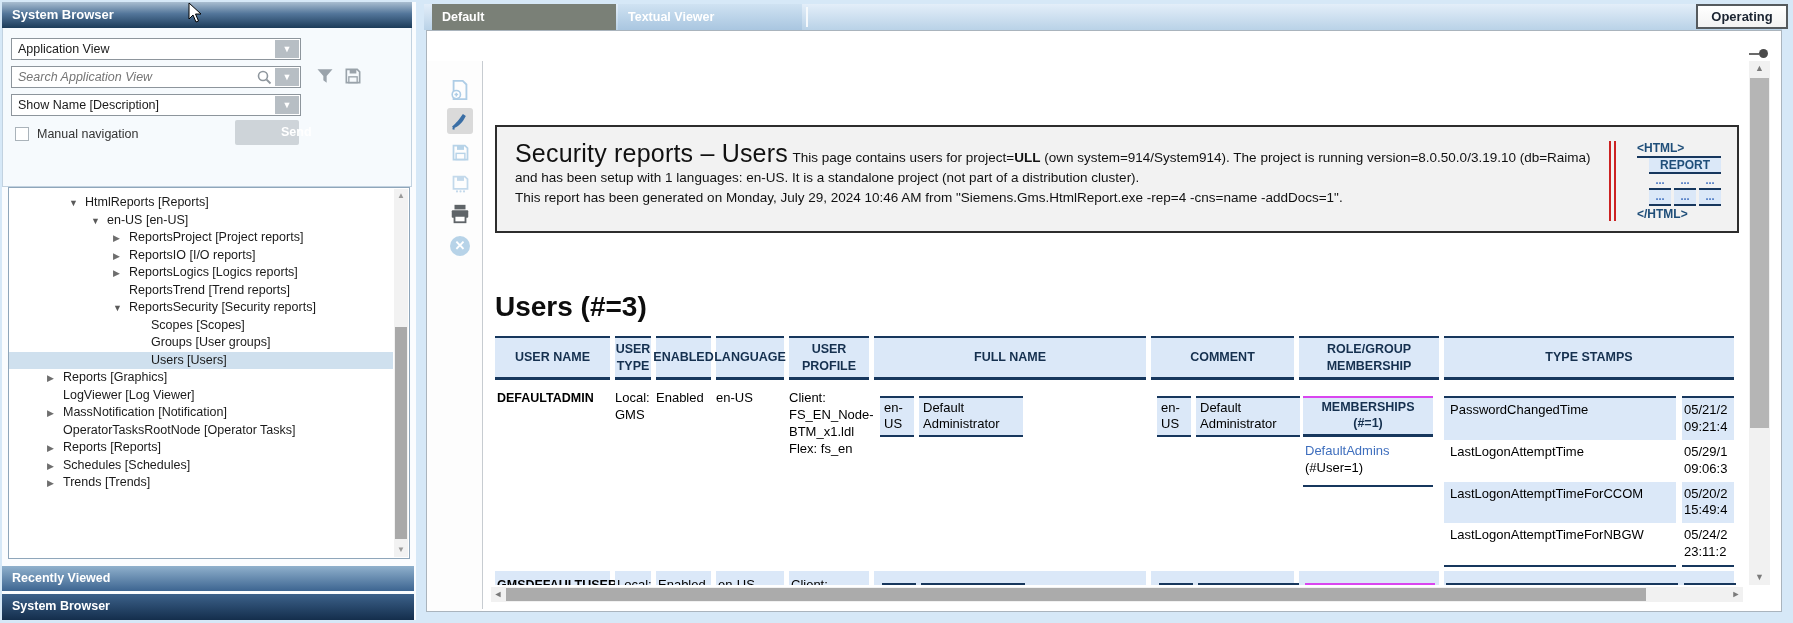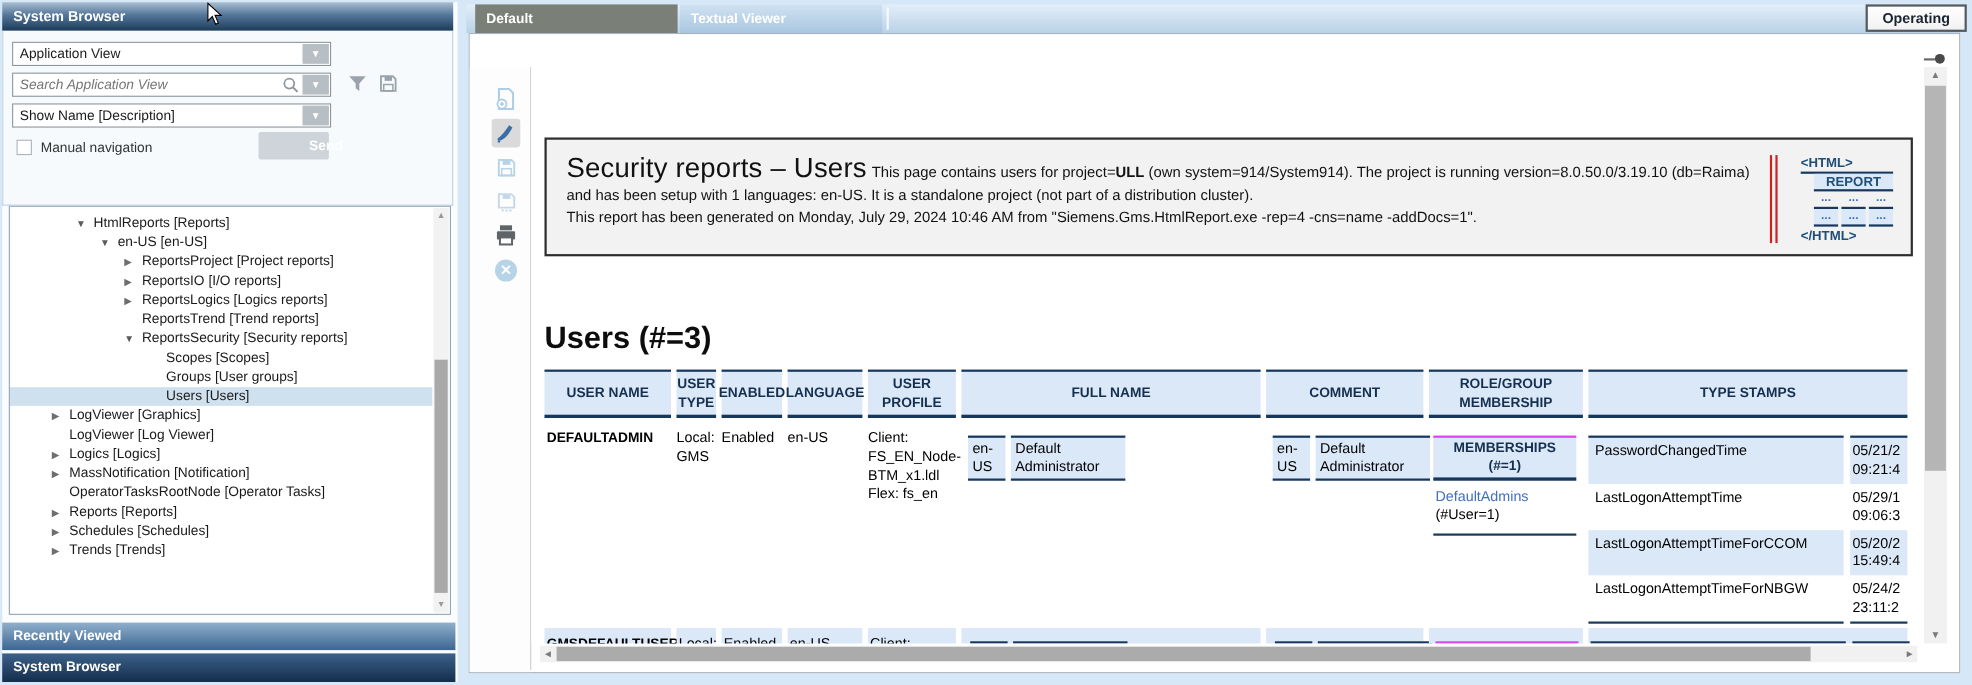--- a/index.html
+++ b/index.html
@@ -207,23 +207,22 @@
       <div class="tree-item lvl2 expanded"><span class="tw"></span><span>HtmlReports [Reports]</span></div>
       <div class="tree-item lvl3 expanded"><span class="tw"></span><span>en-US [en-US]</span></div>
       <div class="tree-item lvl4 collapsed"><span class="tw"></span><span>ReportsProject [Project reports]</span></div>
       <div class="tree-item lvl4 collapsed"><span class="tw"></span><span>ReportsIO [I/O reports]</span></div>
       <div class="tree-item lvl4 collapsed"><span class="tw"></span><span>ReportsLogics [Logics reports]</span></div>
       <div class="tree-item lvl4 leaf"><span class="tw"></span><span>ReportsTrend [Trend reports]</span></div>
       <div class="tree-item lvl4 expanded"><span class="tw"></span><span>ReportsSecurity [Security reports]</span></div>
       <div class="tree-item lvl5 leaf"><span class="tw"></span><span>Scopes [Scopes]</span></div>
       <div class="tree-item lvl5 leaf"><span class="tw"></span><span>Groups [User groups]</span></div>
       <div class="tree-item lvl5 leaf selected"><span class="tw"></span><span>Users [Users]</span></div>
-      <div class="tree-item lvl1 collapsed"><span class="tw"></span><span>LogViewer [Graphics]</span></div>
+      <div class="tree-item lvl1 collapsed"><span class="tw"></span><span>Reports [Graphics]</span></div>
       <div class="tree-item lvl1 leaf"><span class="tw"></span><span>LogViewer [Log Viewer]</span></div>
-      <div class="tree-item lvl1 collapsed"><span class="tw"></span><span>Logics [Logics]</span></div>
       <div class="tree-item lvl1 collapsed"><span class="tw"></span><span>MassNotification [Notification]</span></div>
       <div class="tree-item lvl1 leaf"><span class="tw"></span><span>OperatorTasksRootNode [Operator Tasks]</span></div>
       <div class="tree-item lvl1 collapsed"><span class="tw"></span><span>Reports [Reports]</span></div>
       <div class="tree-item lvl1 collapsed"><span class="tw"></span><span>Schedules [Schedules]</span></div>
       <div class="tree-item lvl1 collapsed"><span class="tw"></span><span>Trends [Trends]</span></div>
     </div>
     <div class="tree-scroll">
       <span class="arr" style="top:0;">▲</span>
       <div class="tree-thumb"></div>
       <span class="arr" style="bottom:0;">▼</span>

